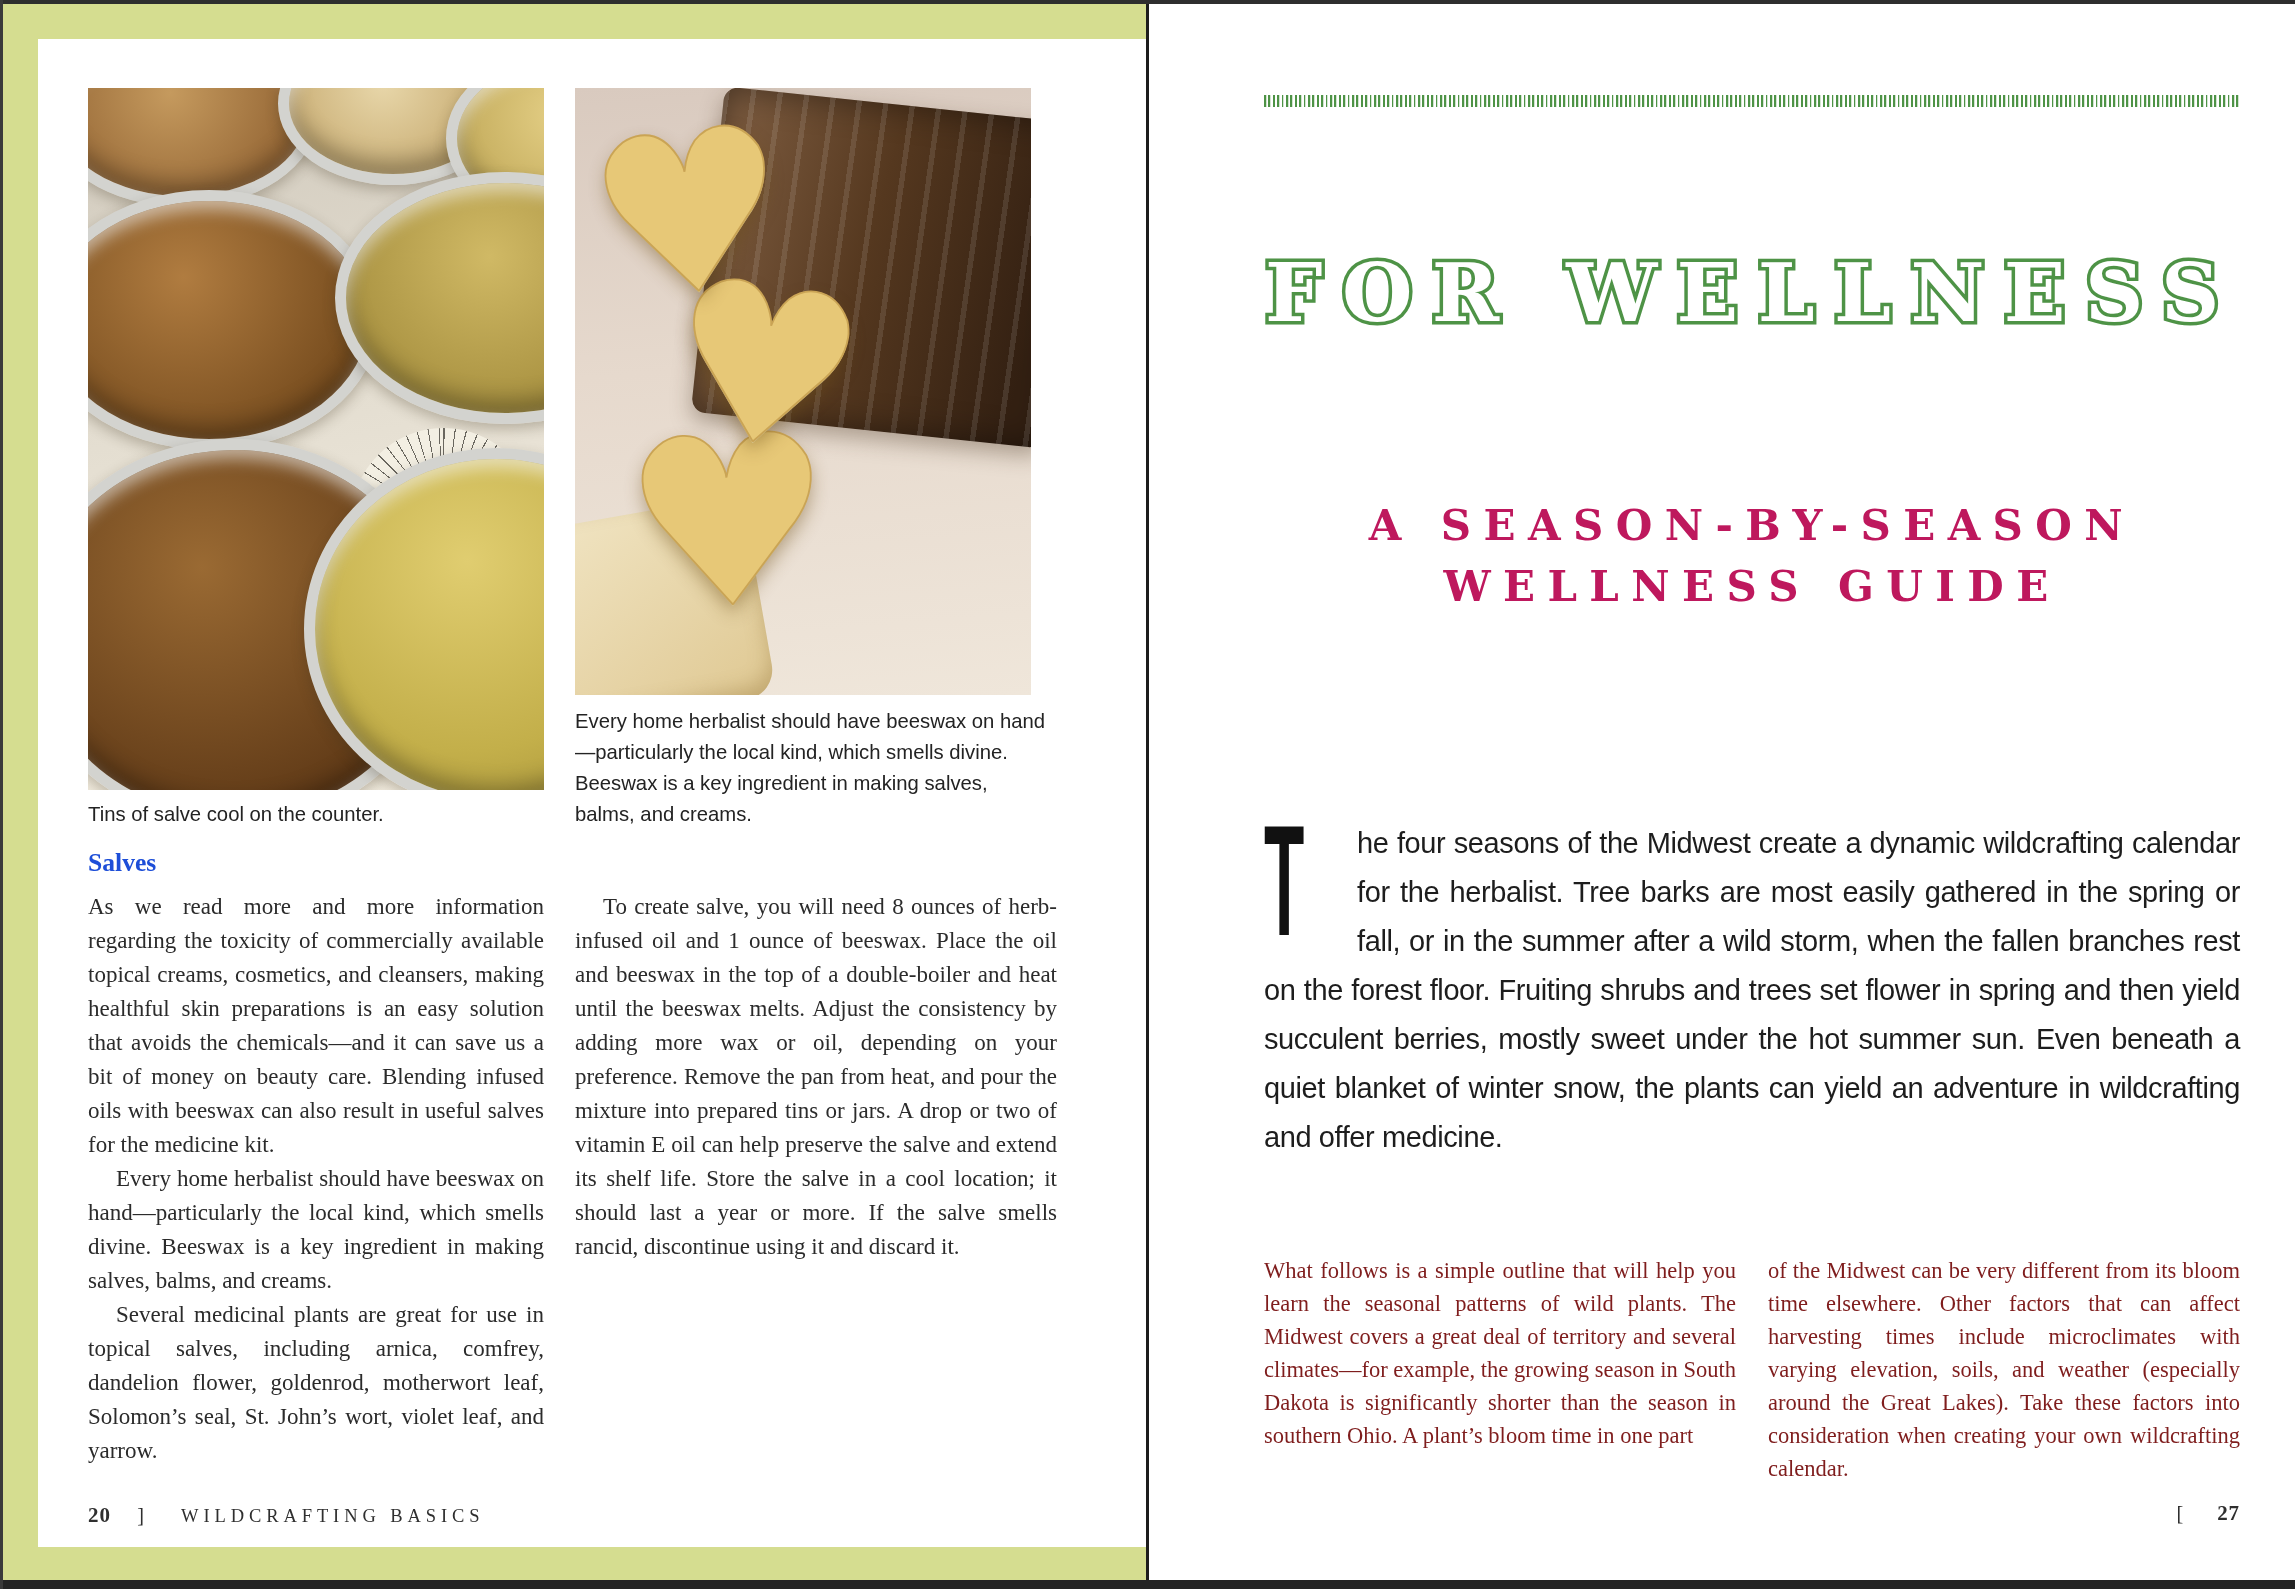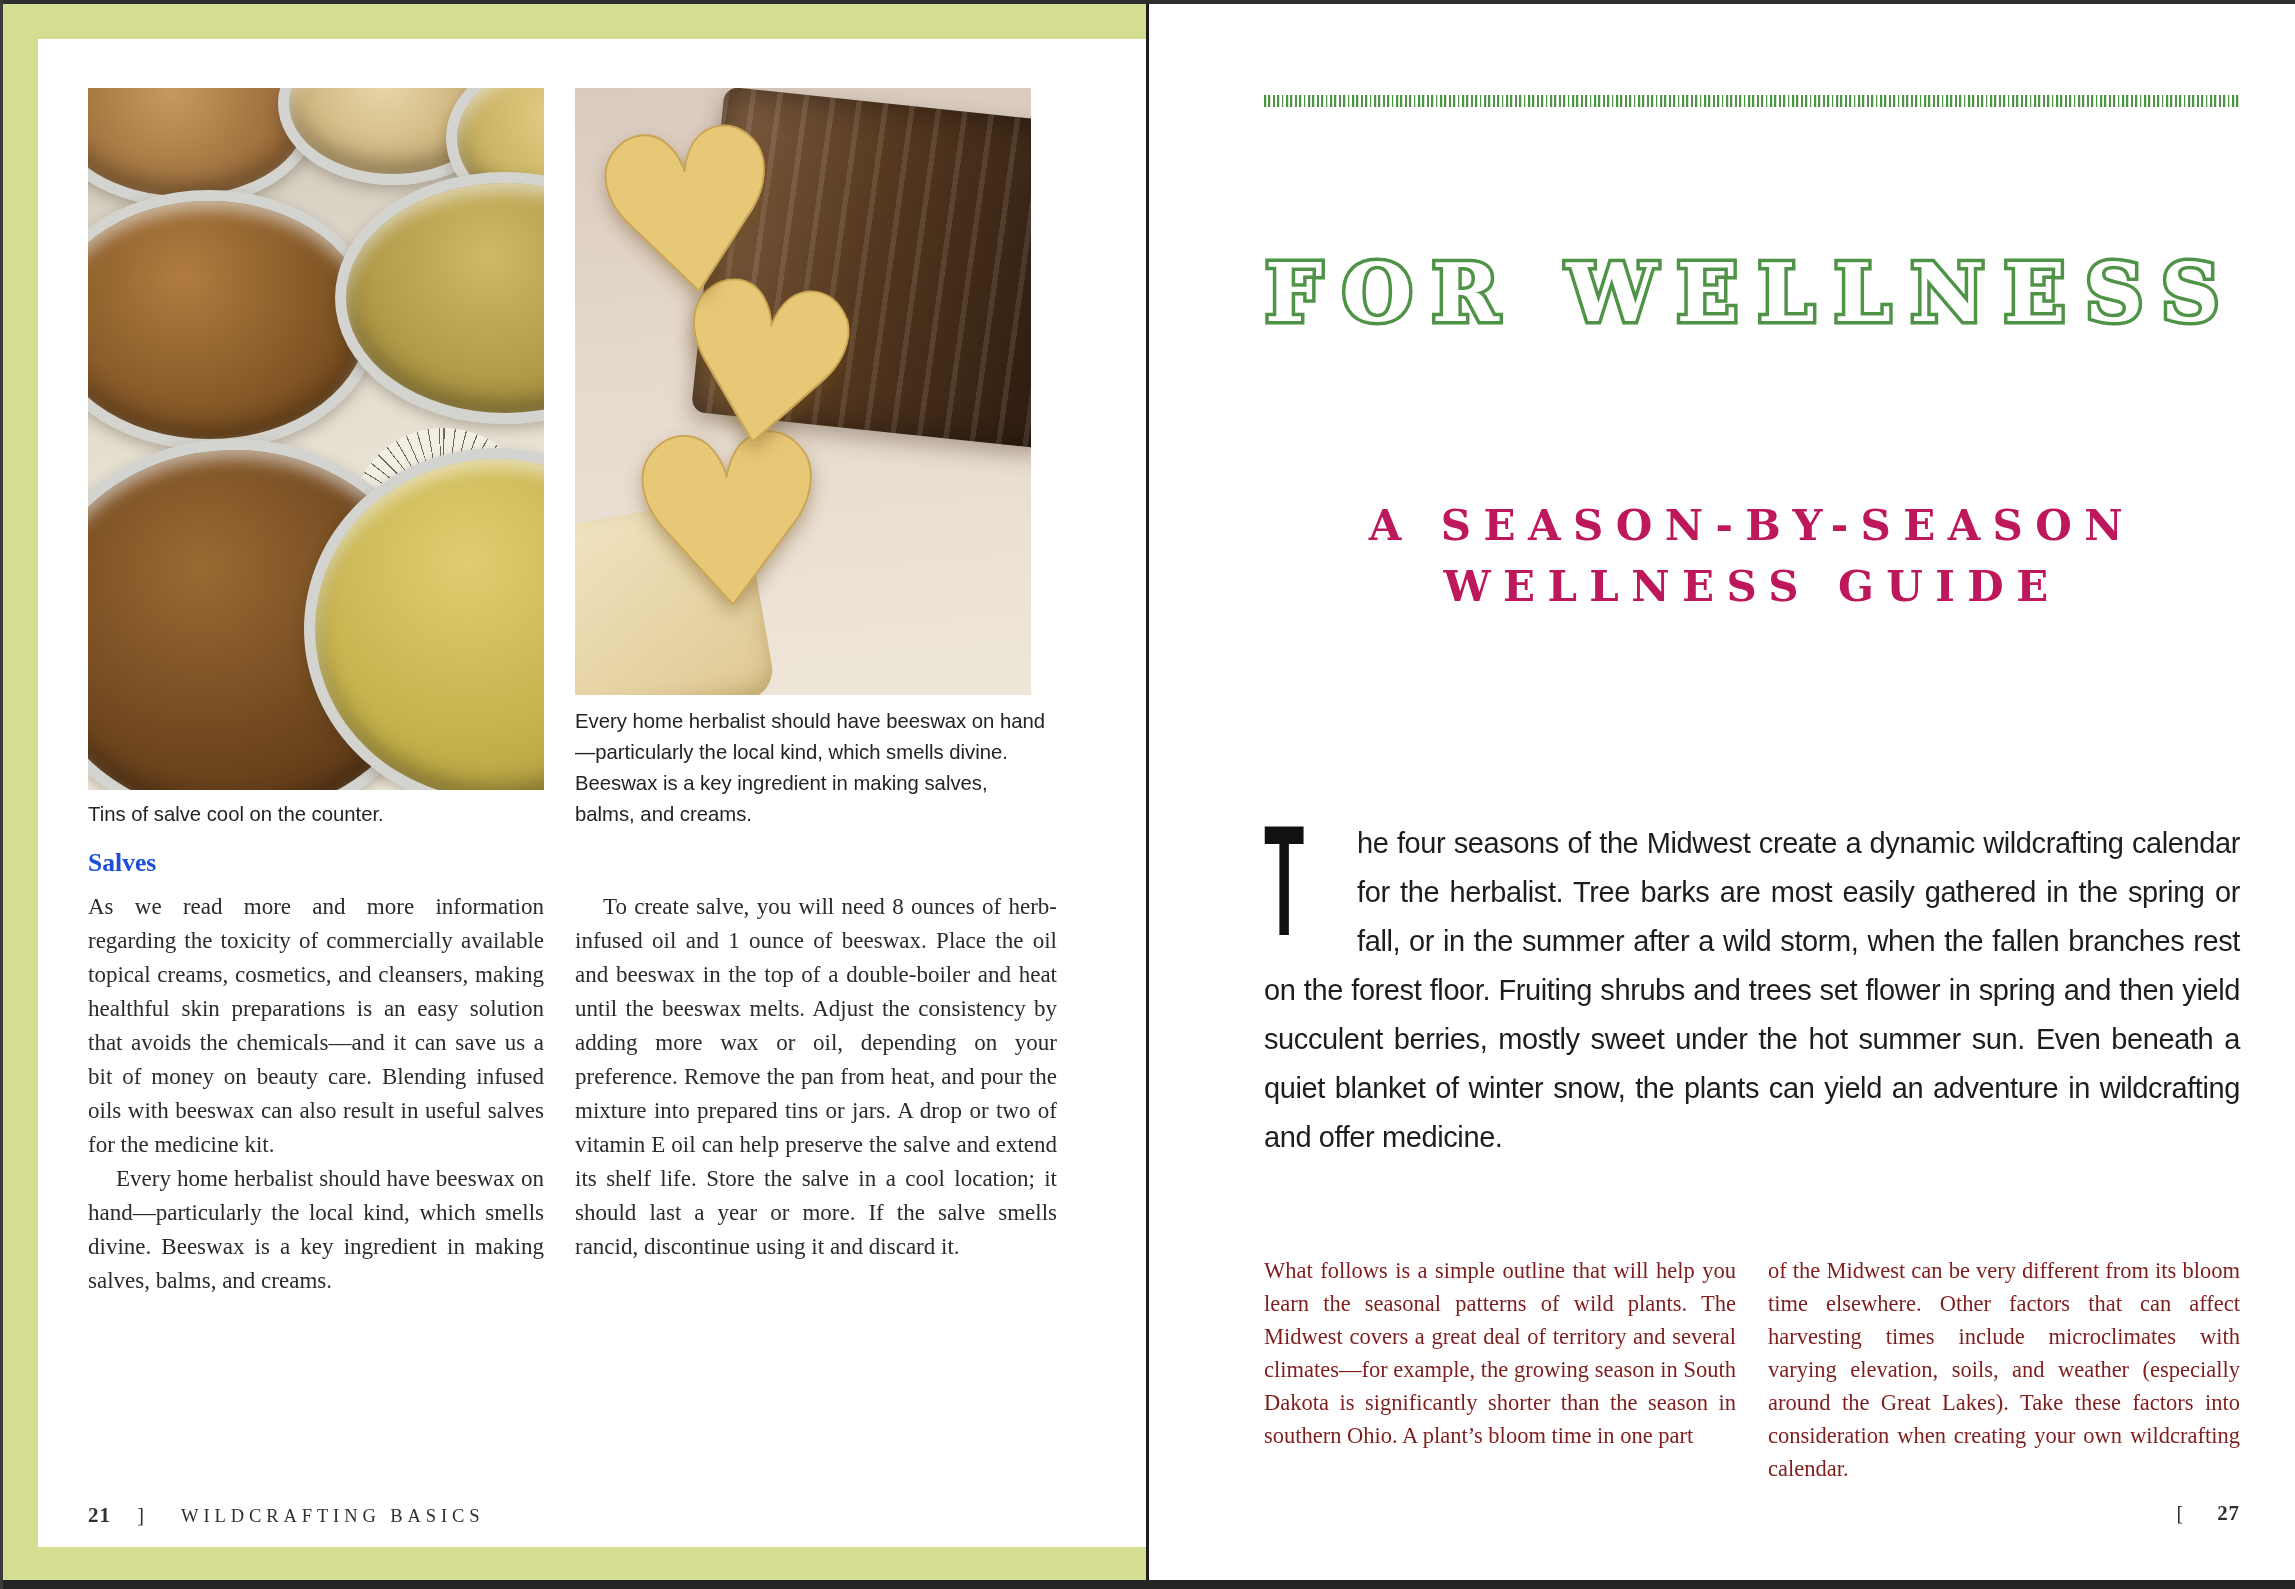--- a/index.html
+++ b/index.html
@@ -128,28 +128,29 @@
   </div>
 
   <div class="abs caption cap-wax">Every home herbalist should have beeswax on hand—particularly the local kind, which smells divine. Beeswax is a key ingredient in making salves, balms, and creams.</div>
   <div class="abs caption cap-tins">Tins of salve cool on the counter.</div>
 
   <div class="abs salves-h">Salves</div>
 
   <div class="abs bodytxt colL">
     <p>As we read more and more information regarding the toxicity of commercially available topical creams, cosmetics, and cleansers, making healthful skin preparations is an easy solution that avoids the chemicals—and it can save us a bit of money on beauty care. Blending infused oils with beeswax can also result in useful salves for the medicine kit.</p>
     <p class="indent">Every home herbalist should have beeswax on hand—particularly the local kind, which smells divine. Beeswax is a key ingredient in making salves, balms, and creams.</p>
+    <p class="indent">Several medicinal plants are great for use in topical salves, including arnica, comfrey, dandelion flower, goldenrod, motherwort leaf, Solomon’s seal, St. John’s wort, violet leaf, and yarrow.</p>
   </div>
 
   <div class="abs bodytxt colR">
     <p class="indent">To create salve, you will need 8 ounces of herb-infused oil and 1 ounce of beeswax. Place the oil and beeswax in the top of a double-boiler and heat until the beeswax melts. Adjust the consistency by adding more wax or oil, depending on your preference. Remove the pan from heat, and pour the mixture into prepared tins or jars. A drop or two of vitamin E oil can help preserve the salve and extend its shelf life. Store the salve in a cool location; it should last a year or more. If the salve smells rancid, discontinue using it and discard it.</p>
   </div>
 
   <div class="abs footerL">
-    <span class="num">21</span>
+    <span class="num">20</span>
     <span class="brk">]</span>
     <span class="run">WILDCRAFTING BASICS</span>
   </div>
 
   <div class="abs gutter"></div>
 
   <div class="abs tickrule"></div>
 
   <div class="abs titleblock">
     <div class="chapter-title title2">FOR WELLNESS</div>

